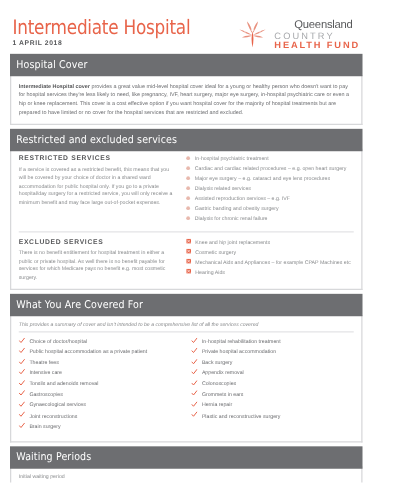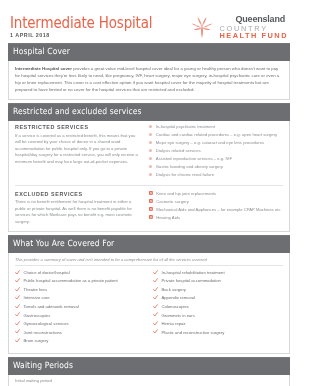--- a/index.html
+++ b/index.html
@@ -59,21 +59,21 @@
   }
   .logo-row {
     display: flex;
     align-items: center;
     gap: 4px;
   }
   .logo-mark { width: 26px; height: 22px; display: block; }
   .logo-text { line-height: 1; text-align: left; }
   .logo-l1 {
     font-size: 9px;
-    font-weight: bold;
+    font-weight: normal;
     color: #58595b;
     letter-spacing: -0.2px;
     display: block;
     padding-left: 16px;
   }
   .logo-l2 {
     font-size: 7.4px;
     color: #a7a9ac;
     letter-spacing: 1.7px;
     display: block;

